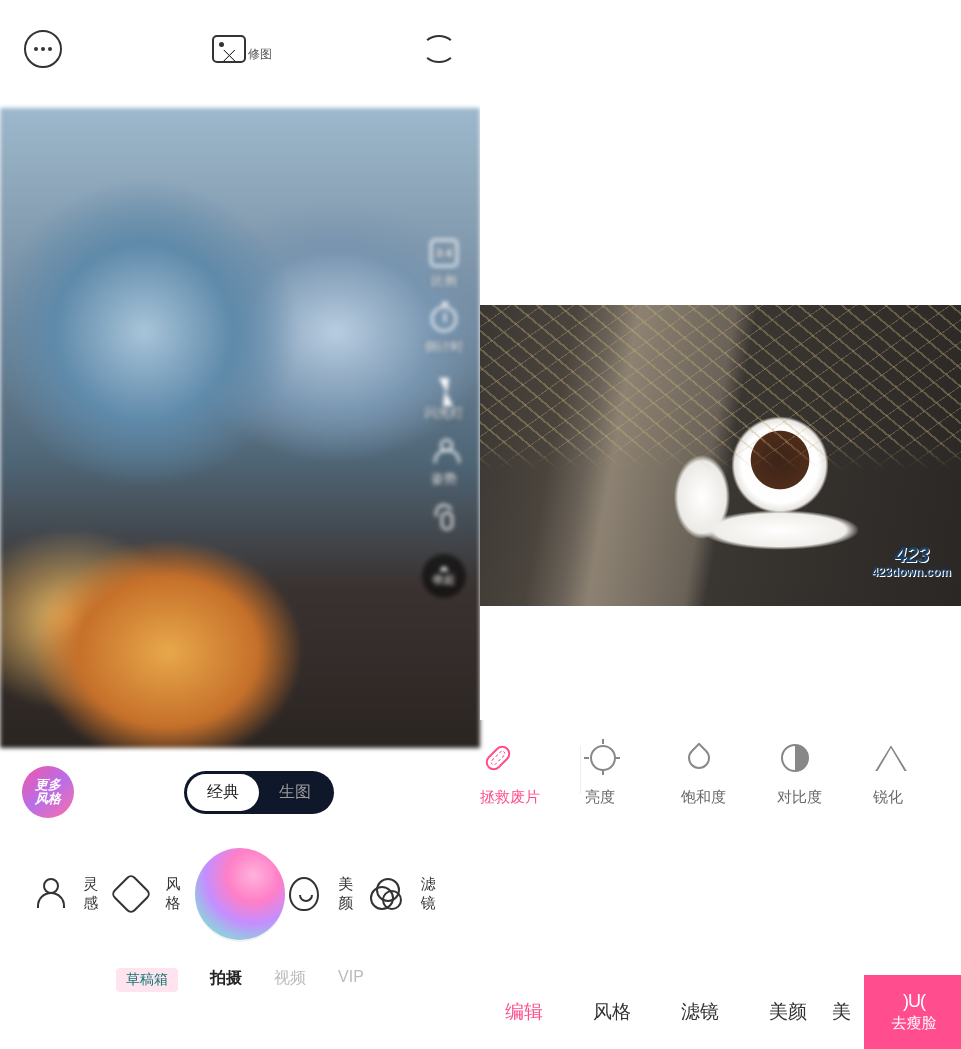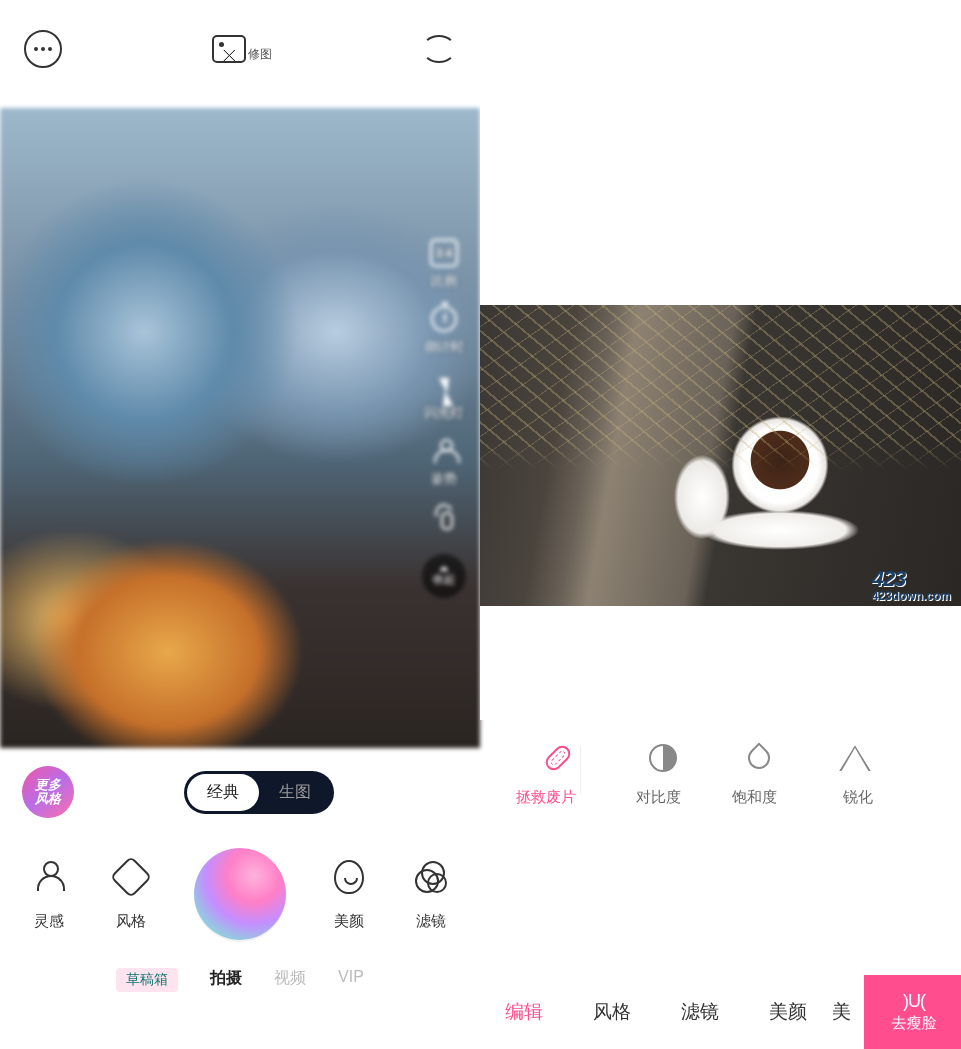--- a/index.html
+++ b/index.html
@@ -47,21 +47,21 @@
   .chev-up{width:0;height:0;border-left:5px solid transparent;border-right:5px solid transparent;border-bottom:5px solid #fff}
 
   
   .l-bottom{flex:1;display:flex;flex-direction:column;padding:18px 0 0 0;position:relative}
   .style-row{display:flex;align-items:center;padding:0 22px;gap:110px}
   .more-badge{width:52px;height:52px;border-radius:50%;background:linear-gradient(140deg,#f056a6,#b86ee8,#ff6ea8);display:flex;align-items:center;justify-content:center;color:#fff;font-size:13px;font-weight:700;line-height:1.05;text-align:center;font-style:italic}
   .seg{display:flex;background:#0f172a;border-radius:22px;padding:3px}
   .seg span{padding:8px 20px;border-radius:20px;font-size:16px;color:#999}
   .seg span.act{background:#fff;color:#222;box-shadow:0 1px 3px rgba(0,0,0,.1)}
   .tool-row{display:flex;align-items:center;justify-content:space-between;padding:30px 30px 0 30px}
-  .tbtn{display:flex;flex-direction:column;align-items:center;gap:16px;font-size:15px;color:#333}
+  .tbtn{display:flex;flex-direction:row;align-items:center;gap:16px;font-size:15px;color:#333}
   .tbtn .tic{width:38px;height:38px;display:flex;align-items:center;justify-content:center}
   .insp-ic{width:32px;height:32px;position:relative}
   .insp-ic::before{content:"";position:absolute;top:0;left:10px;width:12px;height:12px;border:2px solid #333;border-radius:50%}
   .insp-ic::after{content:"";position:absolute;bottom:2px;left:4px;width:24px;height:14px;border:2px solid #333;border-bottom:none;border-radius:16px 16px 0 0}
   .style-ic{width:30px;height:30px;border:2px solid #333;transform:rotate(45deg);border-radius:6px}
   .shutter{width:92px;height:92px;border-radius:50%;background:radial-gradient(circle at 65% 30%,#ffb3dc 0%,#ff7fc7 30%,#c48eff 55%,#7fe4d4 85%);box-shadow:0 2px 0 rgba(0,0,0,.05)}
   .beauty-ic{width:30px;height:34px;border:2px solid #333;border-radius:15px 15px 14px 14px/18px 18px 16px 16px;position:relative}
   .beauty-ic::after{content:"";position:absolute;bottom:7px;left:8px;width:10px;height:5px;border:2px solid #333;border-top:none;border-radius:0 0 8px 8px}
   .filter-ic{width:32px;height:32px;position:relative}
   .filter-ic::before,.filter-ic::after{content:"";position:absolute;width:20px;height:20px;border:2px solid #333;border-radius:50%}
@@ -89,27 +89,27 @@
       radial-gradient(circle 48px at 300px 155px,#3b2418 0%,#4f2c1a 60%,transparent 62%),
       radial-gradient(circle 76px at 300px 160px,#f8f8f6 0%,#fff 50%,#e8e6e2 60%,transparent 64%),
       radial-gradient(ellipse 120px 30px at 300px 225px,#fff 0%,#f0eeea 55%,transparent 66%),
       radial-gradient(ellipse 40px 60px at 222px 192px,#fff 0%,#eceae6 60%,transparent 70%),
       linear-gradient(100deg,#3a3632 0%,#4a443d 18%,#6a6258 25%,#8d8272 30%,#6a6258 48%,#3a3632 52%,#2a2724 100%),
       #3a352f}
   .r-img::before{content:"";position:absolute;inset:0;background:
       repeating-linear-gradient(40deg,rgba(196,176,120,.35) 0 2px,transparent 2px 14px),
       repeating-linear-gradient(-35deg,rgba(196,176,120,.3) 0 1px,transparent 1px 18px);
       mask:linear-gradient(180deg,#000 0 45%,transparent 55%);-webkit-mask:linear-gradient(180deg,#000 0 45%,transparent 55%)}
-  .wm{position:absolute;right:10px;bottom:4px;color:#1b3f66;text-align:left;line-height:1}
+  .wm{position:absolute;right:10px;bottom:28px;color:#1b3f66;text-align:center;line-height:1}
   .wm .big{font-size:22px;font-weight:900;font-style:italic;letter-spacing:-1px;text-shadow:1px 1px 0 #fff}
   .wm .small{font-size:12px;font-weight:700;text-shadow:1px 1px 0 #fff}
 
   
   .r-tools{display:flex;align-items:flex-start;padding:20px 0 0 0;gap:0;overflow:hidden}
-  .rt{flex:0 0 96px;display:flex;flex-direction:column;align-items:flex-end;gap:12px;font-size:15px;color:#666}
+  .rt{flex:0 0 96px;display:flex;flex-direction:column;align-items:flex-start;gap:12px;font-size:15px;color:#666}
   .rt.act{color:#ff4d8d}
   .rt .ric{width:36px;height:36px;display:flex;align-items:center;justify-content:center}
   .bandaid{width:28px;height:16px;border:2px solid #ff4d8d;border-radius:8px;transform:rotate(-45deg);position:relative}
   .bandaid::after{content:"";position:absolute;inset:3px;border:1px dashed #ff4d8d;border-radius:4px}
   .sep{width:1px;height:48px;background:#eee;margin:6px 4px 0 4px;flex:0 0 1px}
   .sun-ic{width:26px;height:26px;border:2px solid #888;border-radius:50%;position:relative}
   .sun-ic::before{content:"";position:absolute;top:-8px;left:10px;width:2px;height:5px;background:#888;box-shadow:0 31px 0 #888}
   .sun-ic::after{content:"";position:absolute;left:-8px;top:10px;height:2px;width:5px;background:#888;box-shadow:31px 0 0 #888}
   .contrast-ic{width:28px;height:28px;border:2px solid #888;border-radius:50%;background:linear-gradient(90deg,transparent 50%,#888 50%)}
   .drop-ic{width:22px;height:28px;border:2px solid #888;border-radius:50% 50% 50% 50%/60% 60% 40% 40%;transform:rotate(0);position:relative}
@@ -243,29 +243,35 @@
   <div class="r-tools">
     <div class="rt act">
       <div class="ric">
           <div class="bandaid"></div>
         </div>
       <span>拯救废片</span>
     </div>
     <div class="sep"></div>
     <div class="rt">
       <div class="ric">
+          <div class="sun-ic"></div>
+        </div>
+      <span>亮度</span>
+    </div>
+    <div class="rt">
+      <div class="ric">
+          <div class="drop-ic"></div>
+        </div>
+      <span>饱和度</span>
+    </div>
+    <div class="rt">
+      <div class="ric">
           <div class="contrast-ic"></div>
         </div>
       <span>对比度</span>
-    </div>
-    <div class="rt">
-      <div class="ric">
-          <div class="drop-ic"></div>
-        </div>
-      <span>饱和度</span>
     </div>
     <div class="rt">
       <div class="ric">
           <div class="sharp-ic"></div>
         </div>
       <span>锐化</span>
     </div>
   </div>
 
   <div class="r-tabs">

